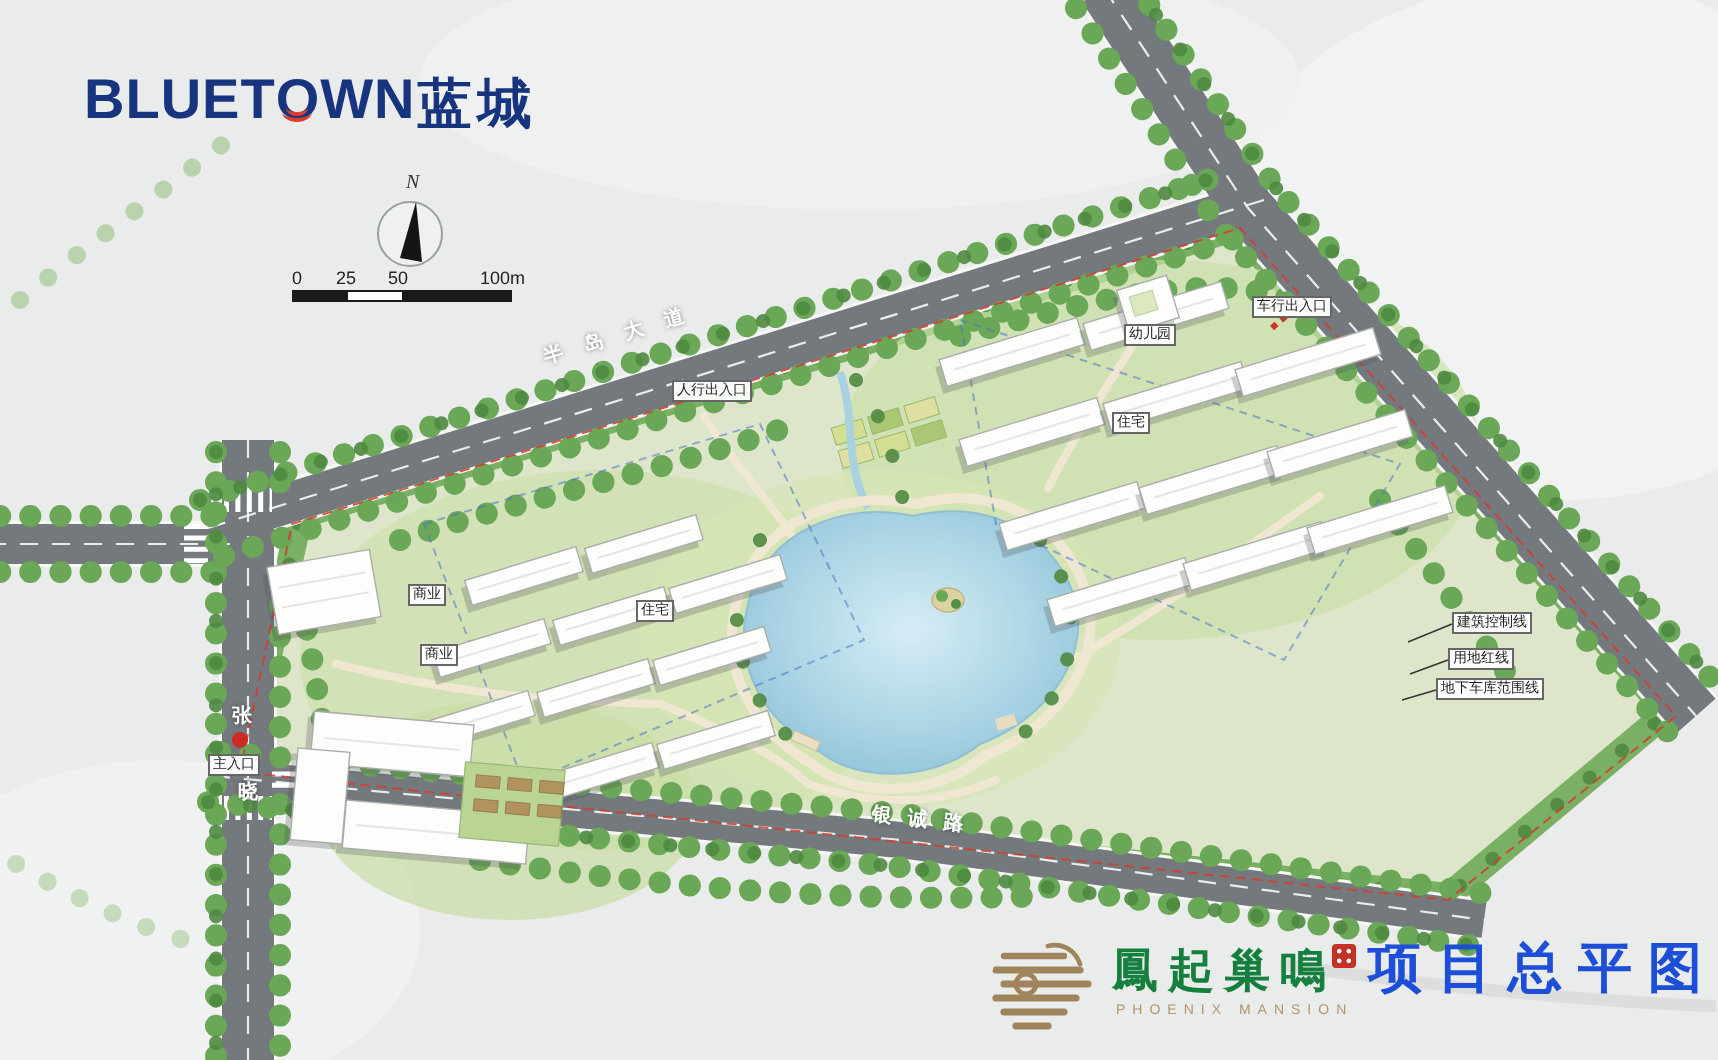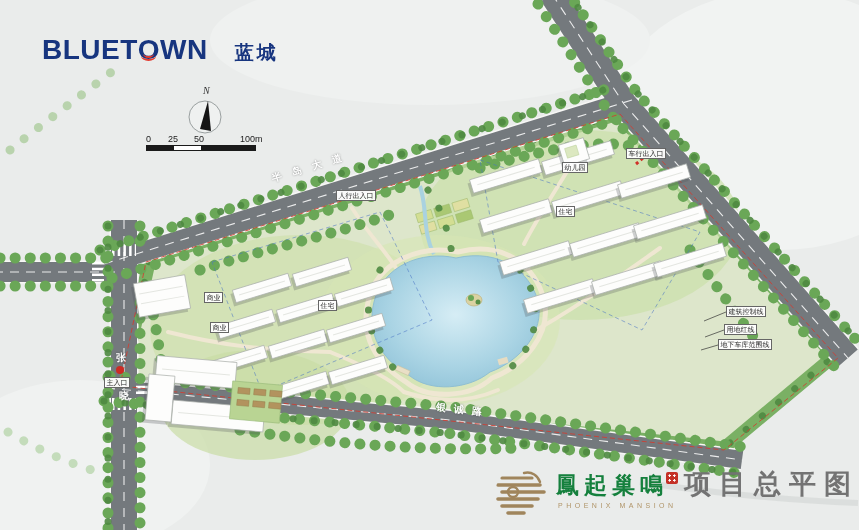--- a/index.html
+++ b/index.html
@@ -20,45 +20,45 @@
   .bd{fill:#fdfdfc;stroke:#a9aeaa;stroke-width:.7}
   .rf{stroke:#e4e6e1;stroke-width:1;fill:none}
 
   
   .lbl{position:absolute;z-index:6;font-size:7px;line-height:9px;white-space:nowrap;
        background:rgba(255,255,255,.95);border:1px solid #666;color:#1d1d1d;padding:0 1.5px}
   .roadname{position:absolute;z-index:5;color:#fff;font-size:10px;white-space:nowrap;
             text-shadow:0 0 2px rgba(0,0,0,.45);font-weight:bold}
 
   .brand{position:absolute;left:42px;top:34px;z-index:8;color:#17357f;
-         font-weight:bold;font-size:28px;letter-spacing:.5px;display:flex;align-items:flex-end}
+         font-weight:bold;font-size:28px;letter-spacing:.5px;display:flex;align-items:flex-start}
   .brand .o{position:relative;display:inline-block}
   .brand .o i{position:absolute;left:3px;bottom:5px;width:15px;height:8px;border:0;
               border-bottom:2.5px solid #e23a2e;border-radius:50%;display:block}
   .brand .o i+i{left:5px;bottom:8px;width:11px;height:6px;border-bottom-width:2px}
-  .brand .cjk{font-size:19px;margin-left:27px;letter-spacing:3px}
+  .brand .cjk{font-size:27px;margin-left:1px;letter-spacing:3px}
 
   .compass{position:absolute;left:182px;top:84px;z-index:7}
   .scalebar{position:absolute;left:146px;top:134px;width:116px;z-index:7;color:#222}
   .scalebar .ticks{position:relative;height:11px;font-size:9px}
   .scalebar .ticks span{position:absolute;top:0}
   .scalebar .bar{display:flex;height:4px;border:1px solid #1a1a1a;width:108px}
   .scalebar .bar i{display:block;height:100%}
 
   .footer{position:absolute;left:488px;top:460px;width:368px;height:70px;z-index:8}
   .ph-logo{position:absolute;left:6px;top:6px}
   .pname{position:absolute;left:68px;top:10px;color:#15803d;font-family:"DejaVu Serif",serif;
          font-weight:bold;font-size:23px;letter-spacing:5px;white-space:nowrap}
   .seal{position:absolute;left:178px;top:12px;width:12px;height:12px;background:#c43026;border-radius:2px;
         background-image:radial-gradient(circle at 30% 30%,#fff 1px,transparent 1.3px),
         radial-gradient(circle at 70% 30%,#fff 1px,transparent 1.3px),
         radial-gradient(circle at 30% 70%,#fff 1px,transparent 1.3px),
         radial-gradient(circle at 70% 70%,#fff 1px,transparent 1.3px)}
   .pen{position:absolute;left:70px;top:42px;color:#b09468;font-size:7px;letter-spacing:3.5px;white-space:nowrap}
-  .ptitle{position:absolute;left:196px;top:6px;color:#737373;font-family:"DejaVu Serif",serif;
+  .ptitle{position:absolute;left:196px;top:6px;color:#1d4ed8;font-family:"DejaVu Serif",serif;
           font-weight:bold;font-size:27px;letter-spacing:8px;white-space:nowrap}
   .disclaimer{position:absolute;left:628px;top:512px;z-index:8;color:#8a8a8a;font-size:10px;letter-spacing:.5px}
 </style>
 </head>
 <body>
 
 <div class="stage">
 
   <svg class="map" width="859" height="530" viewBox="0 0 859 530">
     <defs>

